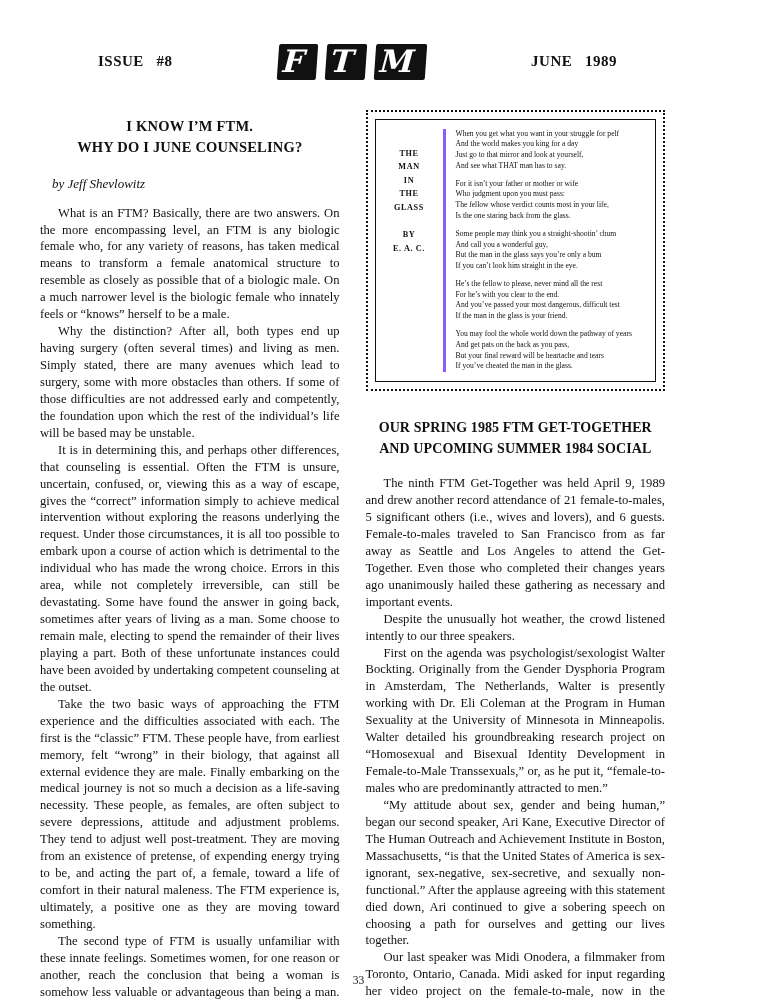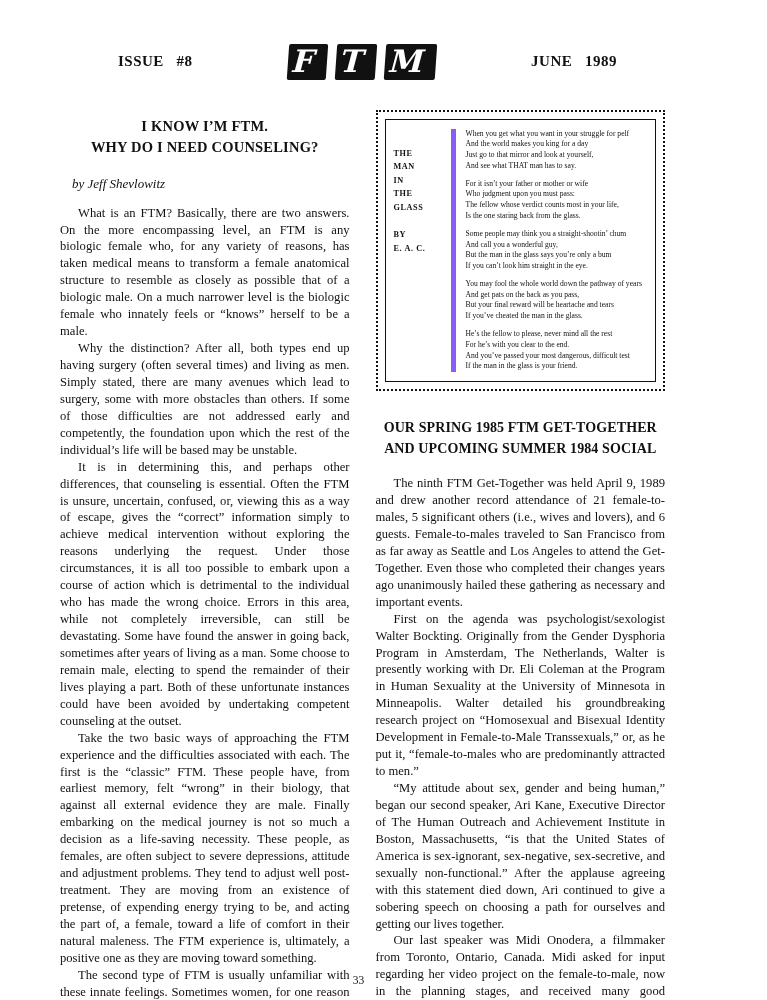--- a/index.html
+++ b/index.html
@@ -10,21 +10,21 @@
   body {
     width: 767px; height: 1000px;
     font-family: "Liberation Serif", serif;
     color: #111;
     position: relative;
     overflow: hidden;
   }
   .page {
     position: relative;
     width: 717px; height: 1000px;
-    padding: 36px 52px 10px 60px;
+    padding: 36px 52px 10px 40px;
   }
 
   
   .masthead {
     display: flex;
     align-items: center;
     justify-content: space-between;
     padding: 8px 48px 0 58px;
     margin-bottom: 30px;
   }
@@ -97,23 +97,23 @@
   }
   .poeminner {
     border: 1px solid #111;
     padding: 9px 10px 9px 8px;
     display: flex;
     gap: 10px;
   }
   .poemtitle {
     width: 62px;
     flex: 0 0 62px;
-    border-right: 5px solid #8b5cf6;
+    border-right: 3px solid #8b5cf6;
     padding-right: 8px;
-    text-align: left;
+    text-align: center;
     font-size: 8.2px;
     font-weight: bold;
     letter-spacing: 0.6px;
     line-height: 1.65;
     padding-top: 18px;
   }
   .poemauthor {
     margin-top: 14px;
     font-size: 8.2px;
     font-weight: bold;
@@ -159,21 +159,21 @@
       <span>M</span>
     </div>
     <div class="date">JUNE   1989</div>
   </div>
 
   <div class="cols">
 
     <div class="col">
       <h1 class="headline">
         <span>I KNOW I’M FTM.</span><br>
-        <span>WHY DO I NEED COUNSELING?</span>
+        <span>WHY DO I JUNE COUNSELING?</span>
       </h1>
       <div class="byline">by Jeff Shevlowitz</div>
 
       <p class="body first">What is an FTM? Basically, there are two answers. On the more encompassing level, an FTM is any biologic female who, for any variety of reasons, has taken medical means to transform a female anatomical structure to resemble as closely as possible that of a biologic male. On a much narrower level is the biologic female who innately feels or “knows” herself to be a male.</p>
       <p class="body">Why the distinction? After all, both types end up having surgery (often several times) and living as men. Simply stated, there are many avenues which lead to surgery, some with more obstacles than others. If some of those difficulties are not addressed early and competently, the foundation upon which the rest of the individual’s life will be based may be unstable.</p>
       <p class="body">It is in determining this, and perhaps other differences, that counseling is essential. Often the FTM is unsure, uncertain, confused, or, viewing this as a way of escape, gives the “correct” information simply to achieve medical intervention without exploring the reasons underlying the request. Under those circumstances, it is all too possible to embark upon a course of action which is detrimental to the individual who has made the wrong choice. Errors in this area, while not completely irreversible, can still be devastating. Some have found the answer in going back, sometimes after years of living as a man. Some choose to remain male, electing to spend the remainder of their lives playing a part. Both of these unfortunate instances could have been avoided by undertaking competent counseling at the outset.</p>
       <p class="body">Take the two basic ways of approaching the FTM experience and the difficulties associated with each. The first is the “classic” FTM. These people have, from earliest memory, felt “wrong” in their biology, that against all external evidence they are male. Finally embarking on the medical journey is not so much a decision as a life-saving necessity. These people, as females, are often subject to severe depressions, attitude and adjustment problems. They tend to adjust well post-treatment. They are moving from an existence of pretense, of expending energy trying to be, and acting the part of, a female, toward a life of comfort in their natural maleness. The FTM experience is, ultimately, a positive one as they are moving toward something.</p>
       <p class="body">The second type of FTM is usually unfamiliar with these innate feelings. Sometimes women, for one reason or another, reach the conclusion that being a woman is somehow less valuable or advantageous than being a man. Perhaps a victim of abuse, discrimination, or maybe a lesbian who for some reason is unable to deal with being gay. This last may be the most common. If you’re attracted to women, but cannot, or will not, deal with being a lesbian, your most obvious alternative is to transform yourself into a male. One can easily envision the</p>
 
     </div>
@@ -197,38 +197,39 @@
 Just go to that mirror and look at yourself,
 And see what THAT man has to say.</div>
             <div class="stanza" style="white-space:pre-line">For it isn’t your father or mother or wife
 Who judgment upon you must pass:
 The fellow whose verdict counts most in your life,
 Is the one staring back from the glass.</div>
             <div class="stanza" style="white-space:pre-line">Some people may think you a straight-shootin’ chum
 And call you a wonderful guy,
 But the man in the glass says you’re only a bum
 If you can’t look him straight in the eye.</div>
+            <div class="stanza" style="white-space:pre-line">He’s the fellow to please, never mind all the rest
+For he’s with you clear to the end.
+And you’ve passed your most dangerous, difficult test
+If the man in the glass is your friend.</div>
             <div class="stanza" style="white-space:pre-line">You may fool the whole world down the pathway of years
 And get pats on the back as you pass,
 But your final reward will be heartache and tears
 If you’ve cheated the man in the glass.</div>
-            <div class="stanza" style="white-space:pre-line">He’s the fellow to please, never mind all the rest
-For he’s with you clear to the end.
-And you’ve passed your most dangerous, difficult test
-If the man in the glass is your friend.</div>
           </div>
         </div>
       </div>
 
       <h2 class="subhead">
         <span>OUR SPRING 1985 FTM GET-TOGETHER</span><br>
         <span>AND UPCOMING SUMMER 1984 SOCIAL</span>
       </h2>
 
       <p class="body">The ninth FTM Get-Together was held April 9, 1989 and drew another record attendance of 21 female-to-males, 5 significant others (i.e., wives and lovers), and 6 guests. Female-to-males traveled to San Francisco from as far away as Seattle and Los Angeles to attend the Get-Together. Even those who completed their changes years ago unanimously hailed these gathering as necessary and important events.</p>
+      <p class="body">Despite the unusually hot weather, the crowd listened intently to our three speakers.</p>
       <p class="body">First on the agenda was psychologist/sexologist Walter Bockting. Originally from the Gender Dysphoria Program in Amsterdam, The Netherlands, Walter is presently working with Dr. Eli Coleman at the Program in Human Sexuality at the University of Minnesota in Minneapolis. Walter detailed his groundbreaking research project on “Homosexual and Bisexual Identity Development in Female-to-Male Transsexuals,” or, as he put it, “female-to-males who are predominantly attracted to men.”</p>
       <p class="body">“My attitude about sex, gender and being human,” began our second speaker, Ari Kane, Executive Director of The Human Outreach and Achievement Institute in Boston, Massachusetts, “is that the United States of America is sex-ignorant, sex-negative, sex-secretive, and sexually non-functional.” After the applause agreeing with this statement died down, Ari continued to give a sobering speech on choosing a path for ourselves and getting our lives together.</p>
       <p class="body">Our last speaker was Midi Onodera, a filmmaker from Toronto, Ontario, Canada. Midi asked for input regarding her video project on the female-to-male, now in the planning stages, and received many good suggestions on how to present this often-misrepresented syndrome. Several FTM’s in the audience later met with Midi to discuss their ideas further. “I think it was a big success,” Midi said, “and I feel good about proceeding with trying to draw up an outline for the documentary. I have a better understanding about the character who is dealing with gender issues [and] think you will find the character more positive than negative.”</p>
     </div>
   </div>
 
   <div class="pagenum">33</div>
 </div>
 
 </body></html>

